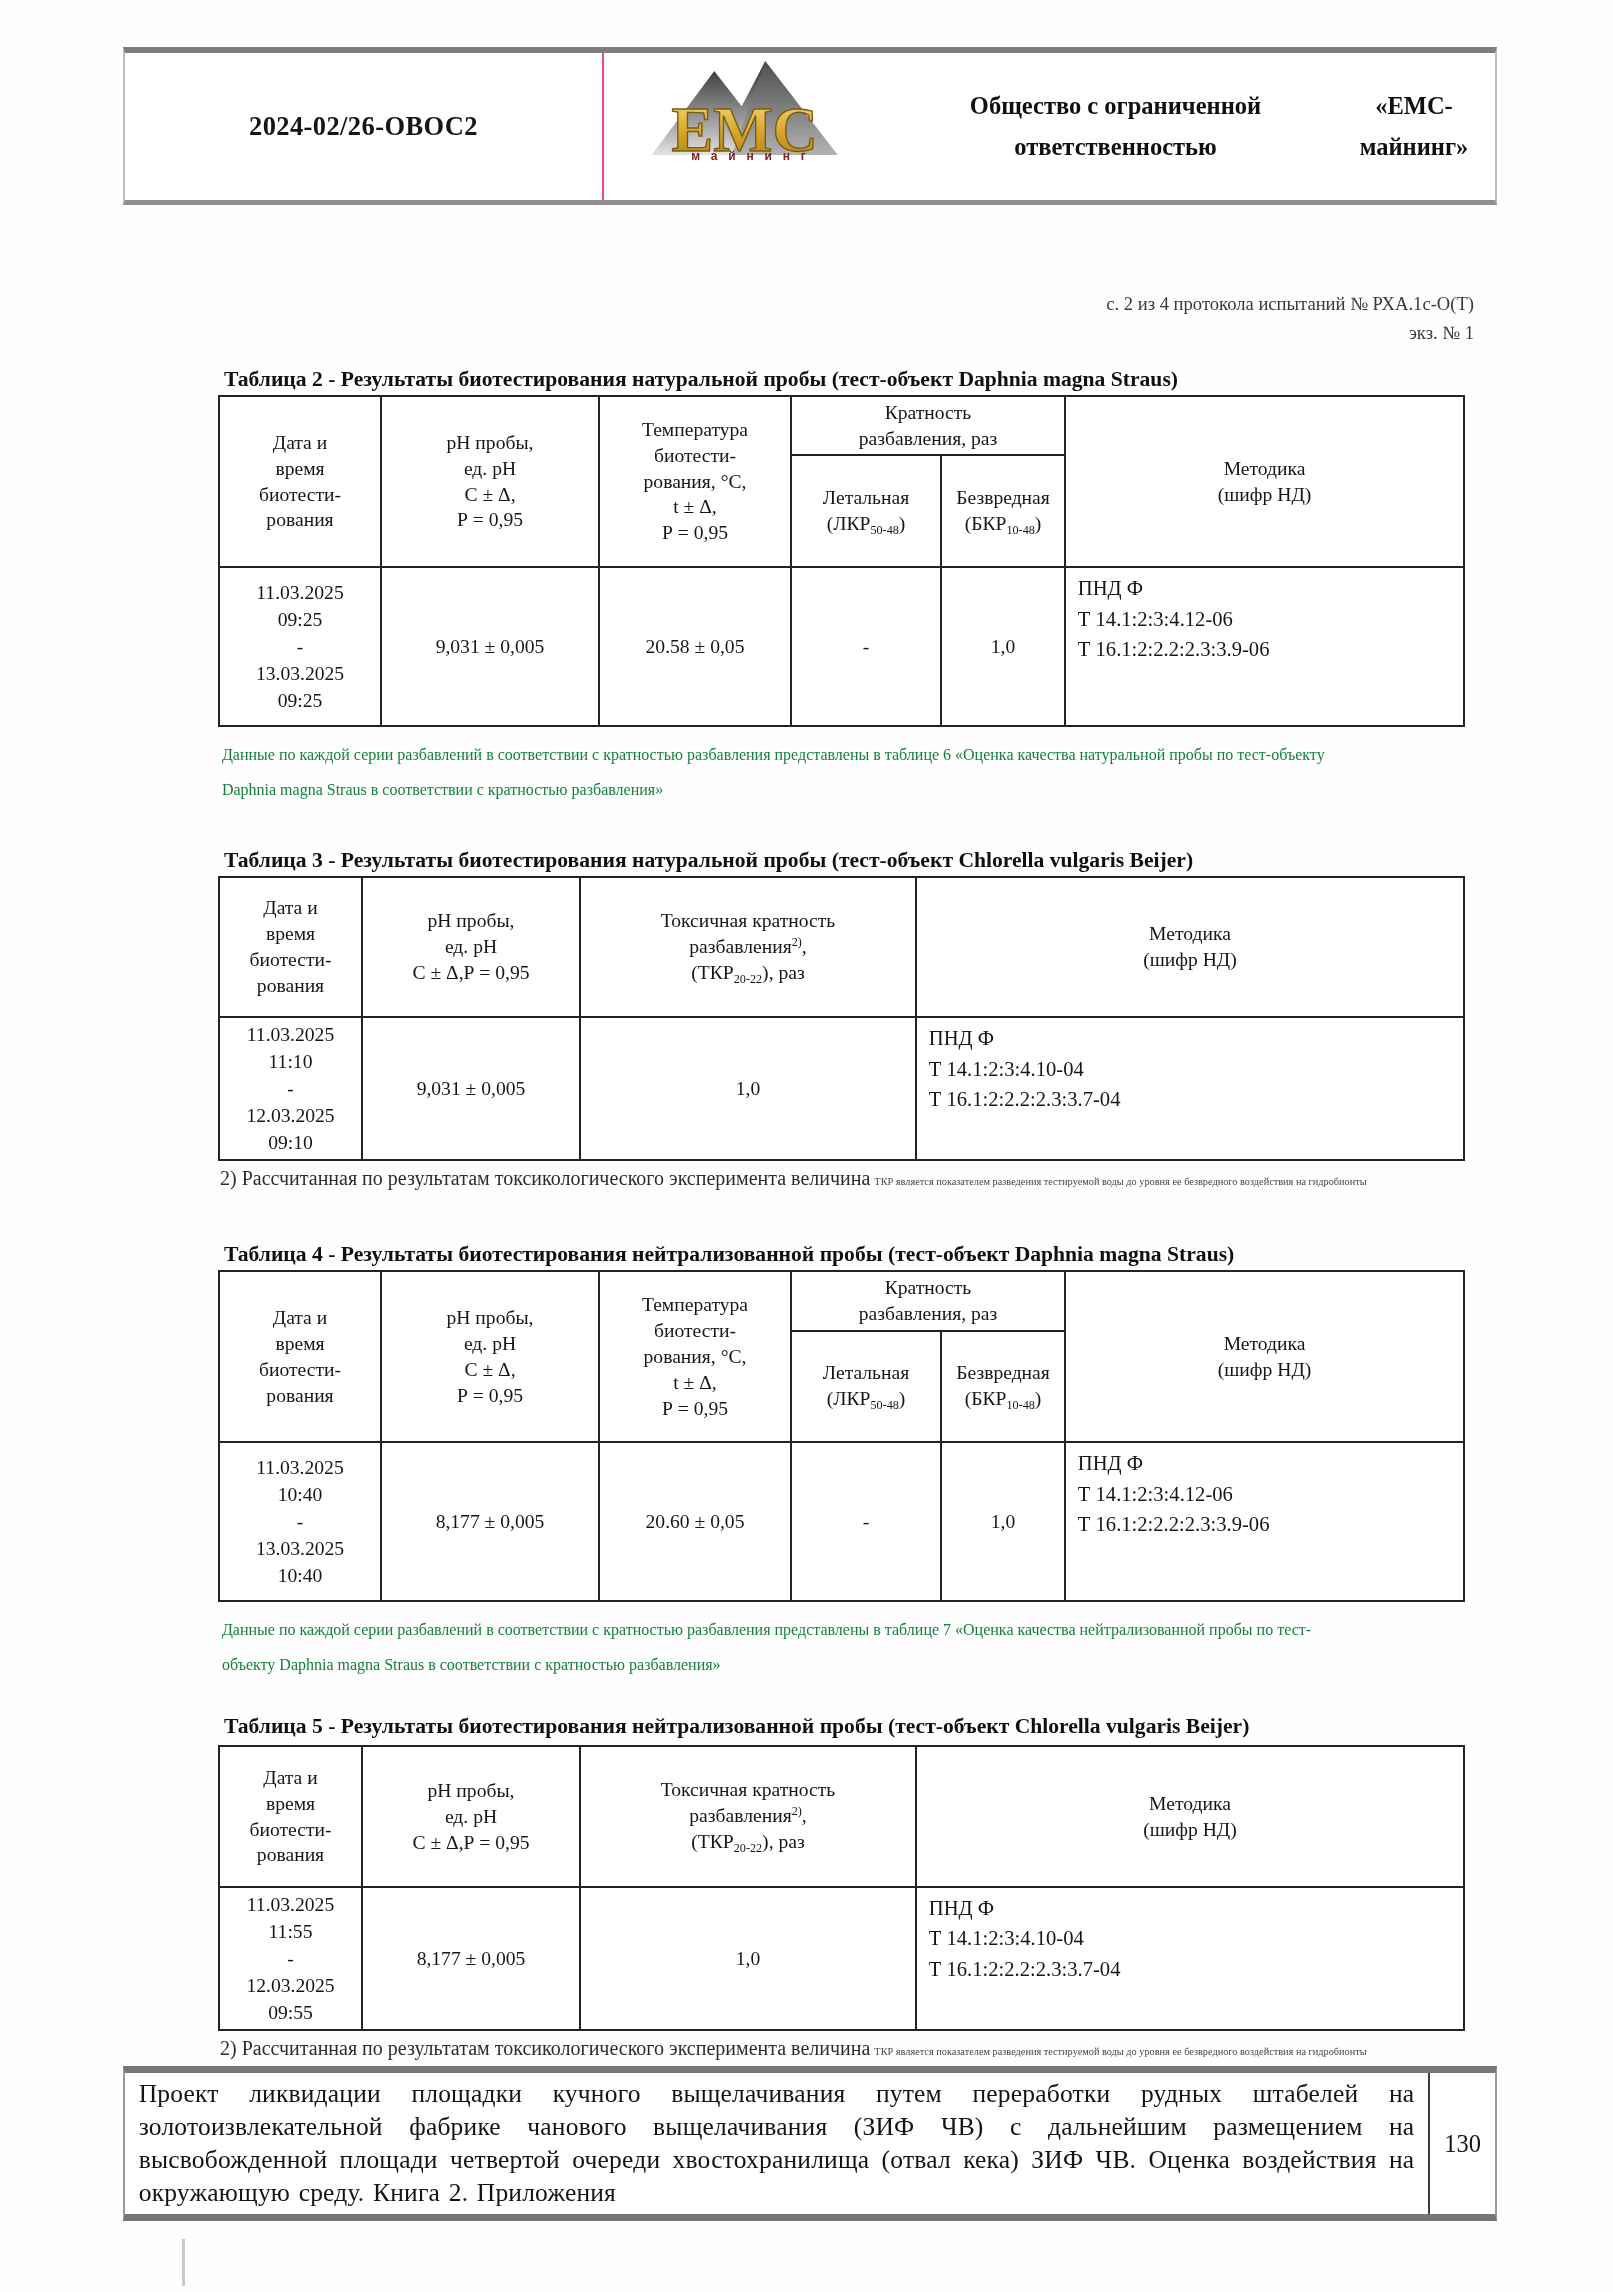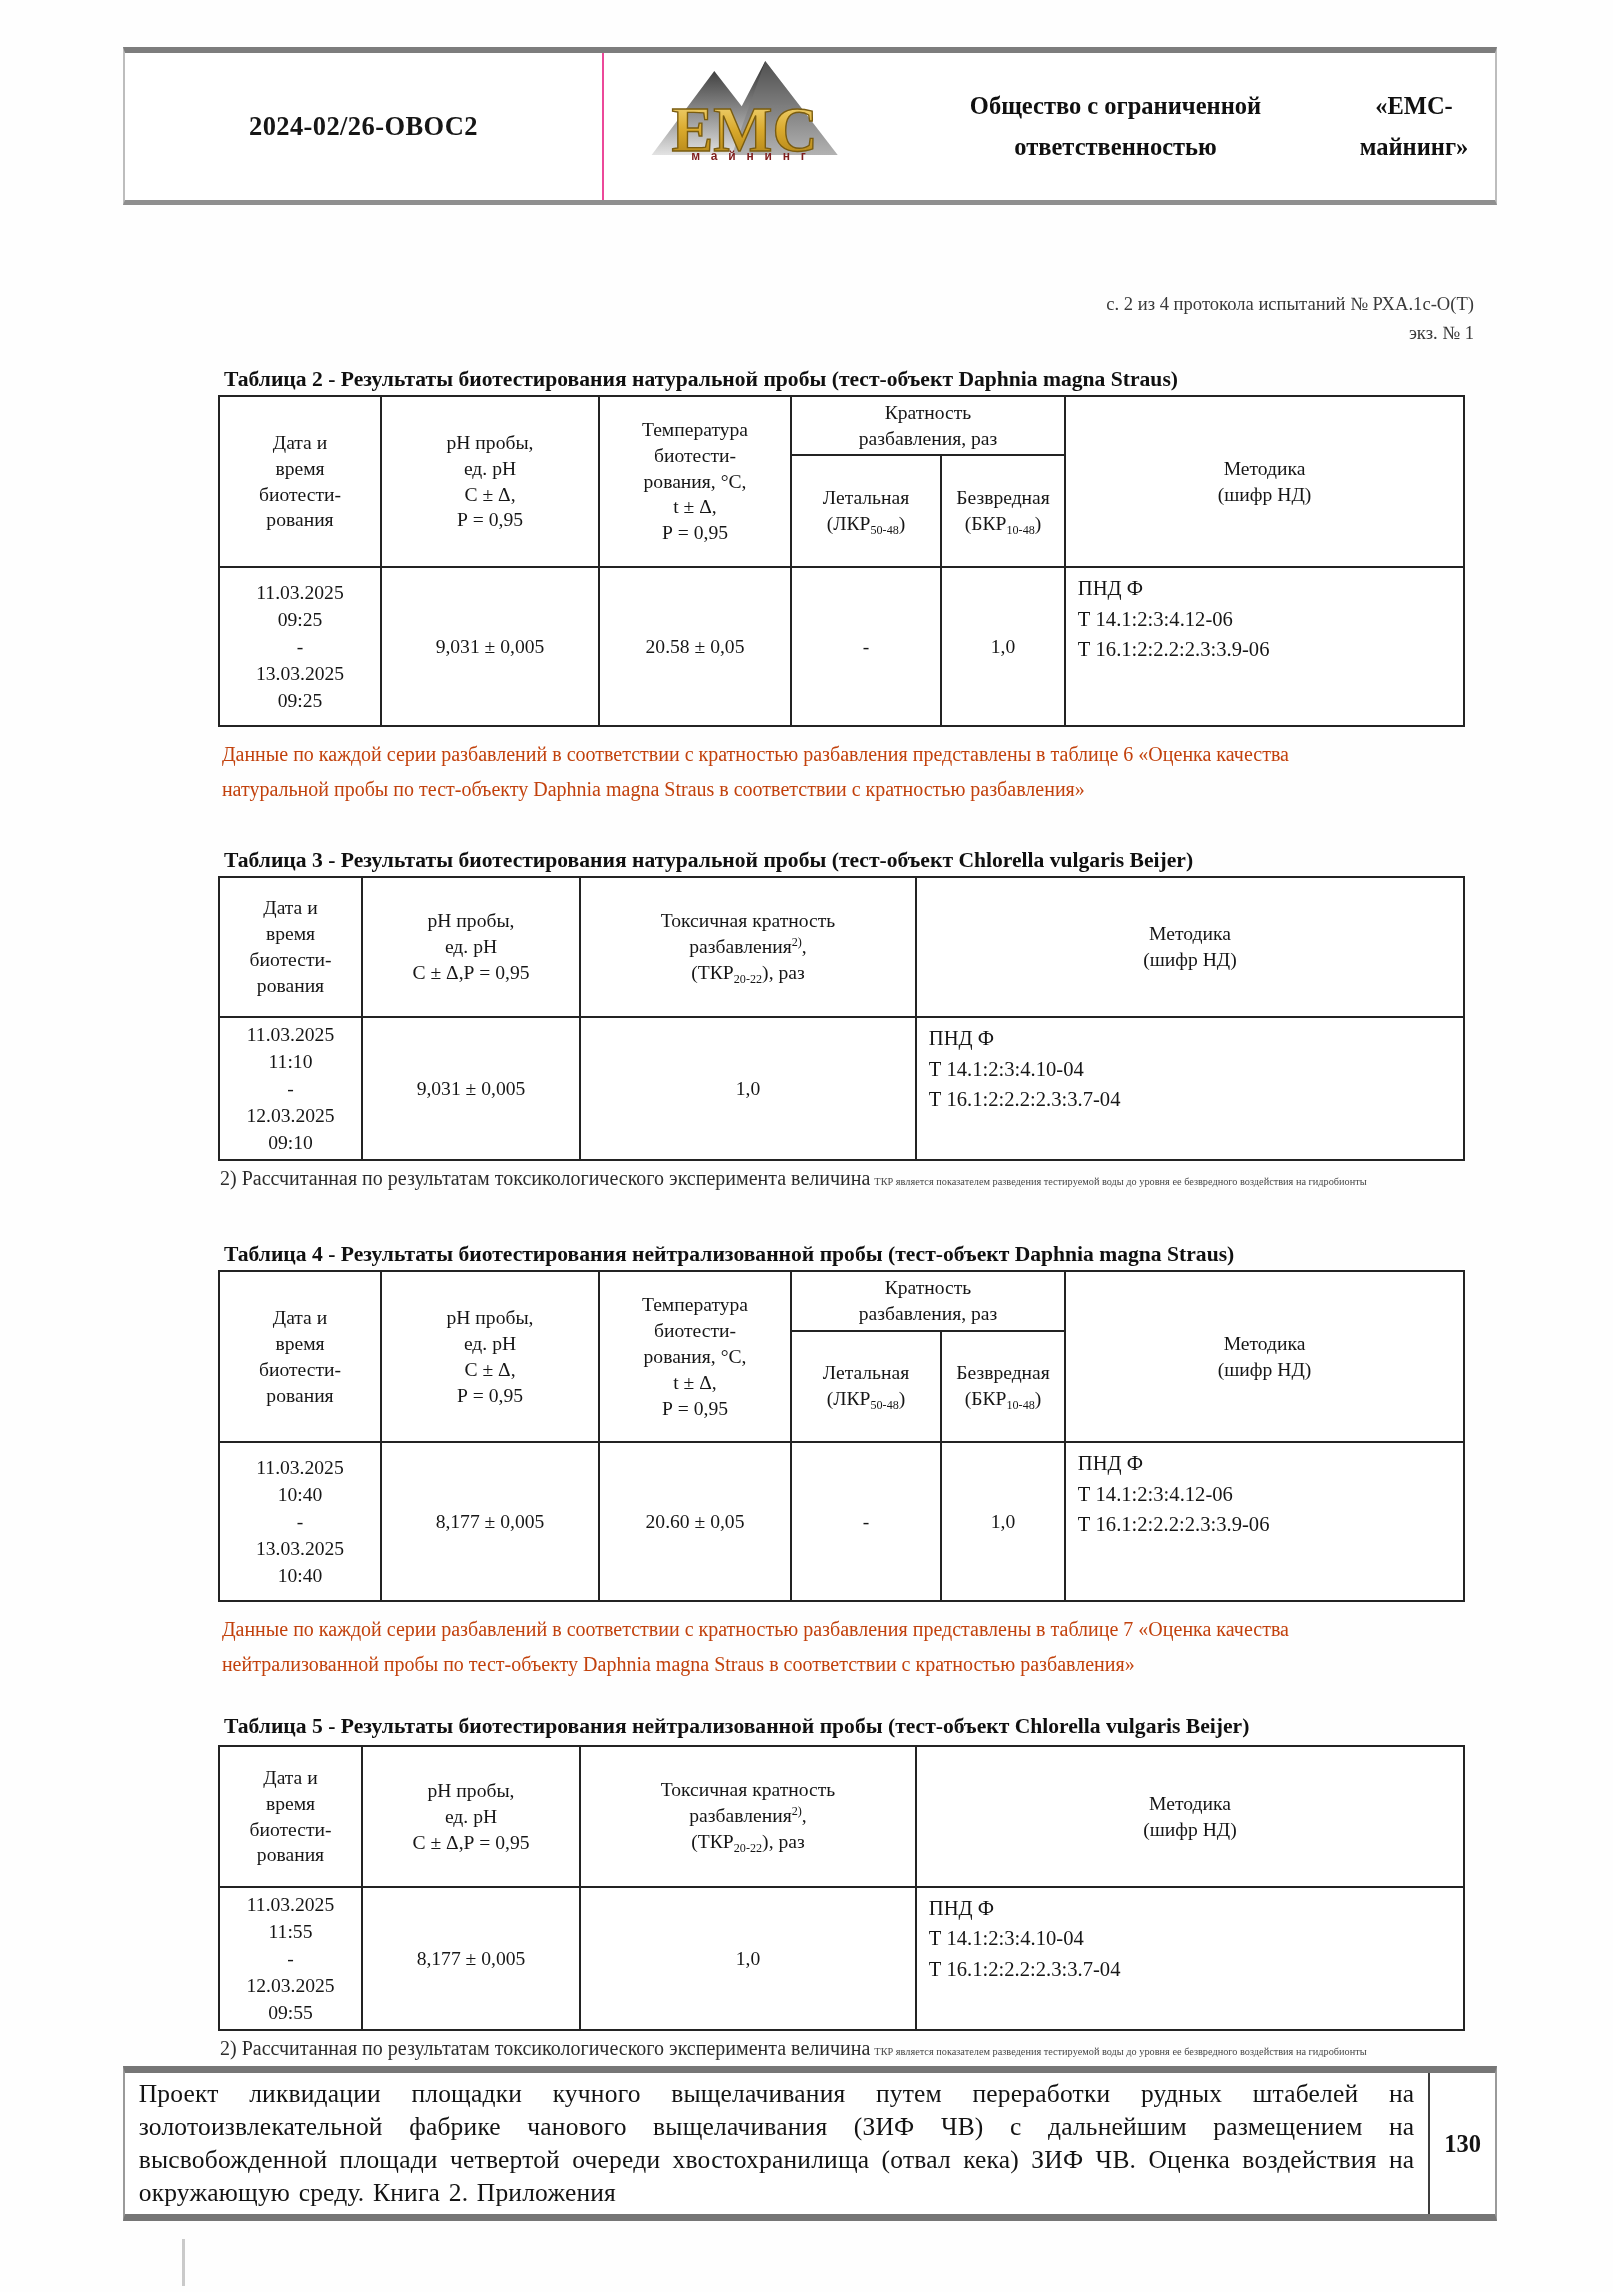--- a/index.html
+++ b/index.html
@@ -59,22 +59,22 @@
   tr.sub-row th { height:104px; }
   tr.data-row td { height:147px; }
   table.cols4 tr.head-row th { height:133px; }
   table.cols4 tr.data-row td { height:127px; }
   td.method { text-align:left; vertical-align:top; padding:4.9px 11.8px; font-size:20.6px; line-height:1.48; }
   td.datecell { line-height:1.38; }
   sub { font-size:0.62em; vertical-align:-0.3em; letter-spacing:0; }
   sup { font-size:0.62em; vertical-align:0.55em; }
 
   .para {
-    margin:9.8px 0 0 3.9px; width:1135px; font-size:20px; line-height:35px;
-    color:#c2410c; text-align:left;
+    margin:9.8px 0 0 3.9px; width:1135px; font-size:16px; line-height:35px;
+    color:#15803d; text-align:left;
   }
   .footnote { margin:3.9px 0 0 2px; line-height:1.3; }
   .fn-a { font-size:20px; color:#2c2c2c; }
   .fn-b { font-size:10.3px; color:#474747; }
 
   
   .footer {
     position:absolute; left:123px; top:2066px; width:1370px; height:141px;
     border-top:7.8px solid #767676; border-bottom:7.8px solid #767676;
     border-left:2px solid #9a9a9a; border-right:2px solid #9a9a9a;
@@ -82,21 +82,21 @@
   }
   .f-year {
     width:196px; border-right:2.9px solid #3d3d3d; display:flex; align-items:center;
     justify-content:center; font-weight:bold; font-size:26.5px;
   }
   .f-text {
     flex:1; border-right:2.9px solid #3d3d3d; padding:3.9px 13.7px 2px 13.7px;
     font-size:25.5px; line-height:33px; text-align:justify; color:#131313;
     word-spacing:2px; letter-spacing:0.2px;
   }
-  .f-page { width:65px; display:flex; align-items:center; justify-content:center; font-weight:bold; font-size:24.5px; }
+  .f-page { width:65px; display:flex; align-items:center; justify-content:center; font-weight:normal; font-size:24.5px; }
 
   .scan-mark { position:absolute; left:182px; top:2239px; width:2.9px; height:47px; background:#cacaca; }
 </style>
 </head>
 <body>
 
 <div class="page">
 
   <div class="header">
     <div class="h-doccode">2024-02/26-ОВОС2</div>

